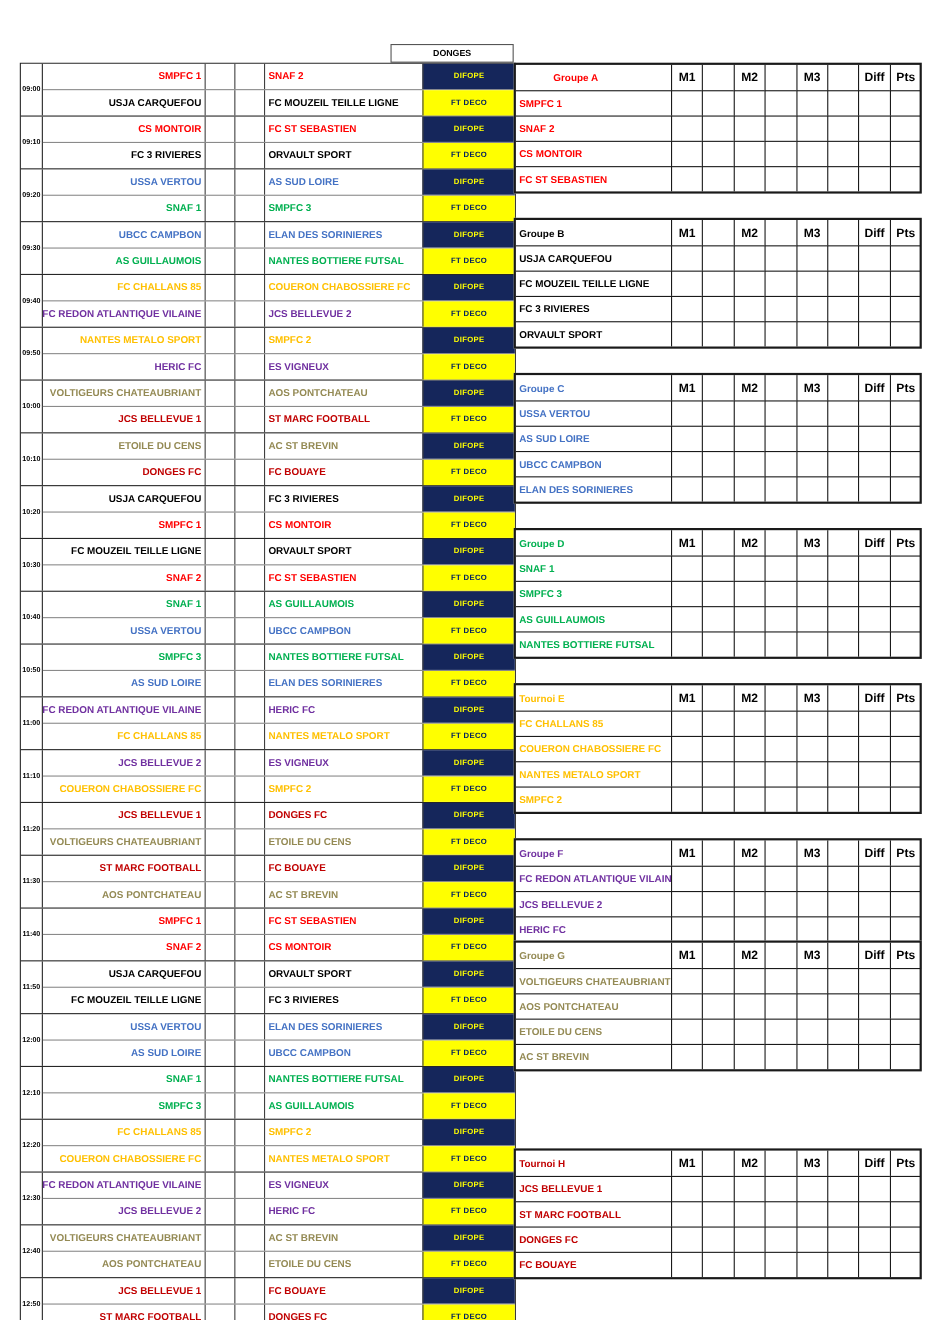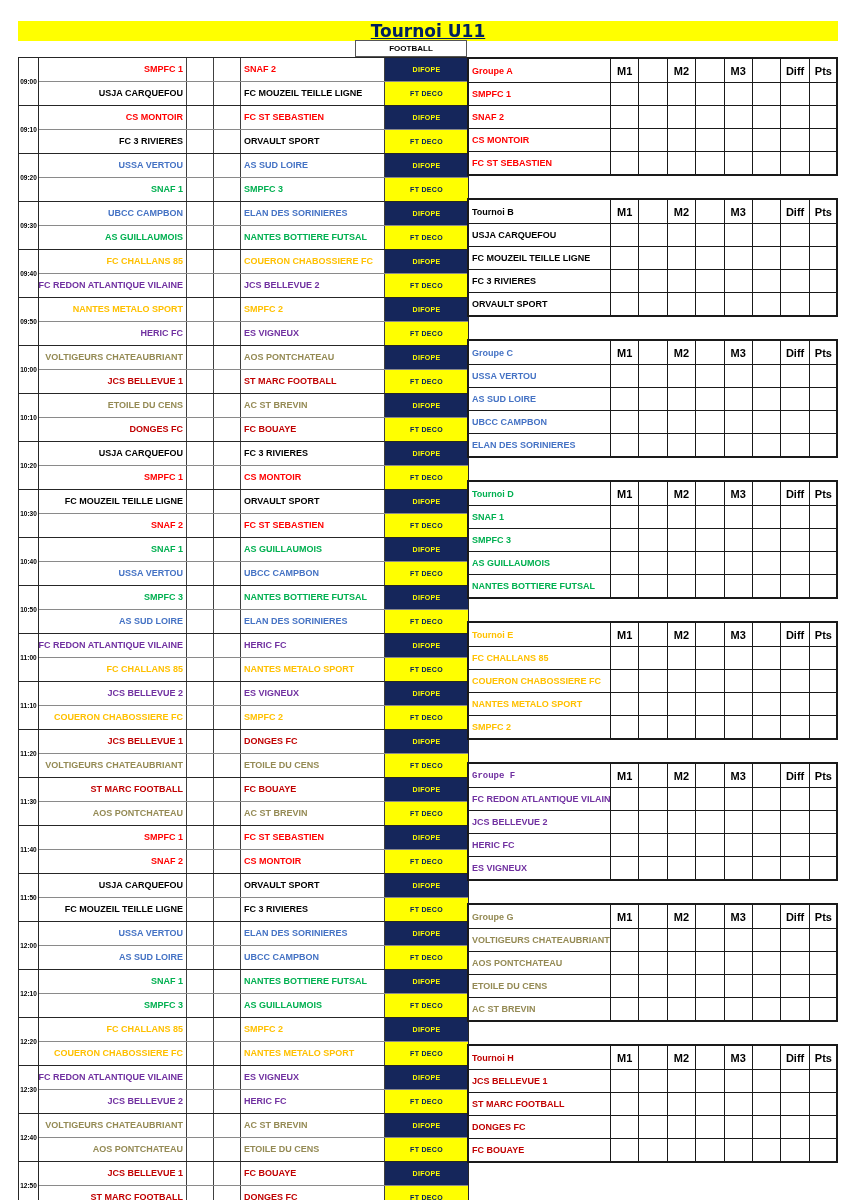--- a/index.html
+++ b/index.html
@@ -45,24 +45,21 @@
   .gcell{box-sizing:border-box;border-left:1px solid #1a1a1a;border-top:1px solid #1a1a1a;
          display:flex;align-items:center;overflow:hidden;white-space:nowrap;}
   .gcell.row0{border-top:none;}
   .gcell.col0{border-left:none;padding-left:3px;font-weight:bold;font-size:9px;}
   .gcell.hdr{justify-content:center;font-weight:bold;font-size:11px;color:#000;}
 </style>
 </head>
 <body>
 
 <div id="page">
-  <div id="title-band">
-    <span>Tournoi U11</span>
-  </div>
-  <div id="terrain-header">FOOTBALL</div>
+  <div id="terrain-header">DONGES</div>
   <div id="schedule-table">
       <div class="block">
         <div class="time-cell">09:00</div>
         <div class="block-rows">
           <div class="mrow first">
             <div class="cell c-team1" style="color: rgb(255, 0, 0);">SMPFC 1</div>
             <div class="cell c-s1"></div>
             <div class="cell c-s2"></div>
             <div class="cell c-team2" style="color: rgb(255, 0, 0);">SNAF 2</div>
             <div class="cell c-terrain t-difope">DIFOPE</div>
@@ -509,21 +506,21 @@
             <div class="cell c-s1"></div>
             <div class="cell c-s2"></div>
             <div class="cell c-team2" style="color: rgb(192, 0, 0);">DONGES FC</div>
             <div class="cell c-terrain t-ftdeco">FT DECO</div>
           </div>
         </div>
       </div>
     </div>
   <div id="group-area">
       <div class="gblock" style="top: 0px;">
-        <div class="gcell col0 row0" style="color: rgb(255, 0, 0);">Groupe A</div>
+        <div class="gcell col0 row0" style="color: rgb(255, 0, 0); margin-left: 31px;">Groupe A</div>
         <div class="gcell hdr row0">M1</div>
         <div class="gcell hdr row0"></div>
         <div class="gcell hdr row0">M2</div>
         <div class="gcell hdr row0"></div>
         <div class="gcell hdr row0">M3</div>
         <div class="gcell hdr row0"></div>
         <div class="gcell hdr row0">Diff</div>
         <div class="gcell hdr row0">Pts</div>
         <div class="gcell col0" style="color: rgb(255, 0, 0);">SMPFC 1</div>
         <div class="gcell"></div>
@@ -556,21 +553,21 @@
         <div class="gcell"></div>
         <div class="gcell"></div>
         <div class="gcell"></div>
         <div class="gcell"></div>
         <div class="gcell"></div>
         <div class="gcell"></div>
         <div class="gcell"></div>
         <div class="gcell"></div>
       </div>
       <div class="gblock" style="top: 141px;">
-        <div class="gcell col0 row0" style="color: rgb(0, 0, 0);">Tournoi B</div>
+        <div class="gcell col0 row0" style="color: rgb(0, 0, 0);">Groupe B</div>
         <div class="gcell hdr row0">M1</div>
         <div class="gcell hdr row0"></div>
         <div class="gcell hdr row0">M2</div>
         <div class="gcell hdr row0"></div>
         <div class="gcell hdr row0">M3</div>
         <div class="gcell hdr row0"></div>
         <div class="gcell hdr row0">Diff</div>
         <div class="gcell hdr row0">Pts</div>
         <div class="gcell col0" style="color: rgb(0, 0, 0);">USJA CARQUEFOU</div>
         <div class="gcell"></div>
@@ -650,21 +647,21 @@
         <div class="gcell"></div>
         <div class="gcell"></div>
         <div class="gcell"></div>
         <div class="gcell"></div>
         <div class="gcell"></div>
         <div class="gcell"></div>
         <div class="gcell"></div>
         <div class="gcell"></div>
       </div>
       <div class="gblock" style="top: 423px;">
-        <div class="gcell col0 row0" style="color: rgb(0, 176, 80);">Tournoi D</div>
+        <div class="gcell col0 row0" style="color: rgb(0, 176, 80);">Groupe D</div>
         <div class="gcell hdr row0">M1</div>
         <div class="gcell hdr row0"></div>
         <div class="gcell hdr row0">M2</div>
         <div class="gcell hdr row0"></div>
         <div class="gcell hdr row0">M3</div>
         <div class="gcell hdr row0"></div>
         <div class="gcell hdr row0">Diff</div>
         <div class="gcell hdr row0">Pts</div>
         <div class="gcell col0" style="color: rgb(0, 176, 80);">SNAF 1</div>
         <div class="gcell"></div>
@@ -744,21 +741,21 @@
         <div class="gcell"></div>
         <div class="gcell"></div>
         <div class="gcell"></div>
         <div class="gcell"></div>
         <div class="gcell"></div>
         <div class="gcell"></div>
         <div class="gcell"></div>
         <div class="gcell"></div>
       </div>
       <div class="gblock" style="top: 705px;">
-        <div class="gcell col0 row0" style="color: rgb(112, 48, 160); font-family: Liberation Mono, monospace;">Groupe F</div>
+        <div class="gcell col0 row0" style="color: rgb(112, 48, 160);">Groupe F</div>
         <div class="gcell hdr row0">M1</div>
         <div class="gcell hdr row0"></div>
         <div class="gcell hdr row0">M2</div>
         <div class="gcell hdr row0"></div>
         <div class="gcell hdr row0">M3</div>
         <div class="gcell hdr row0"></div>
         <div class="gcell hdr row0">Diff</div>
         <div class="gcell hdr row0">Pts</div>
         <div class="gcell col0" style="color: rgb(112, 48, 160);">FC REDON ATLANTIQUE VILAINE</div>
         <div class="gcell"></div>
@@ -790,21 +787,21 @@
         <div class="gcell col0" style="color: rgb(112, 48, 160);">ES VIGNEUX</div>
         <div class="gcell"></div>
         <div class="gcell"></div>
         <div class="gcell"></div>
         <div class="gcell"></div>
         <div class="gcell"></div>
         <div class="gcell"></div>
         <div class="gcell"></div>
         <div class="gcell"></div>
       </div>
-      <div class="gblock" style="top: 846px;">
+      <div class="gblock" style="top: 798px;">
         <div class="gcell col0 row0" style="color: rgb(148, 138, 84);">Groupe G</div>
         <div class="gcell hdr row0">M1</div>
         <div class="gcell hdr row0"></div>
         <div class="gcell hdr row0">M2</div>
         <div class="gcell hdr row0"></div>
         <div class="gcell hdr row0">M3</div>
         <div class="gcell hdr row0"></div>
         <div class="gcell hdr row0">Diff</div>
         <div class="gcell hdr row0">Pts</div>
         <div class="gcell col0" style="color: rgb(148, 138, 84);">VOLTIGEURS CHATEAUBRIANT</div>

